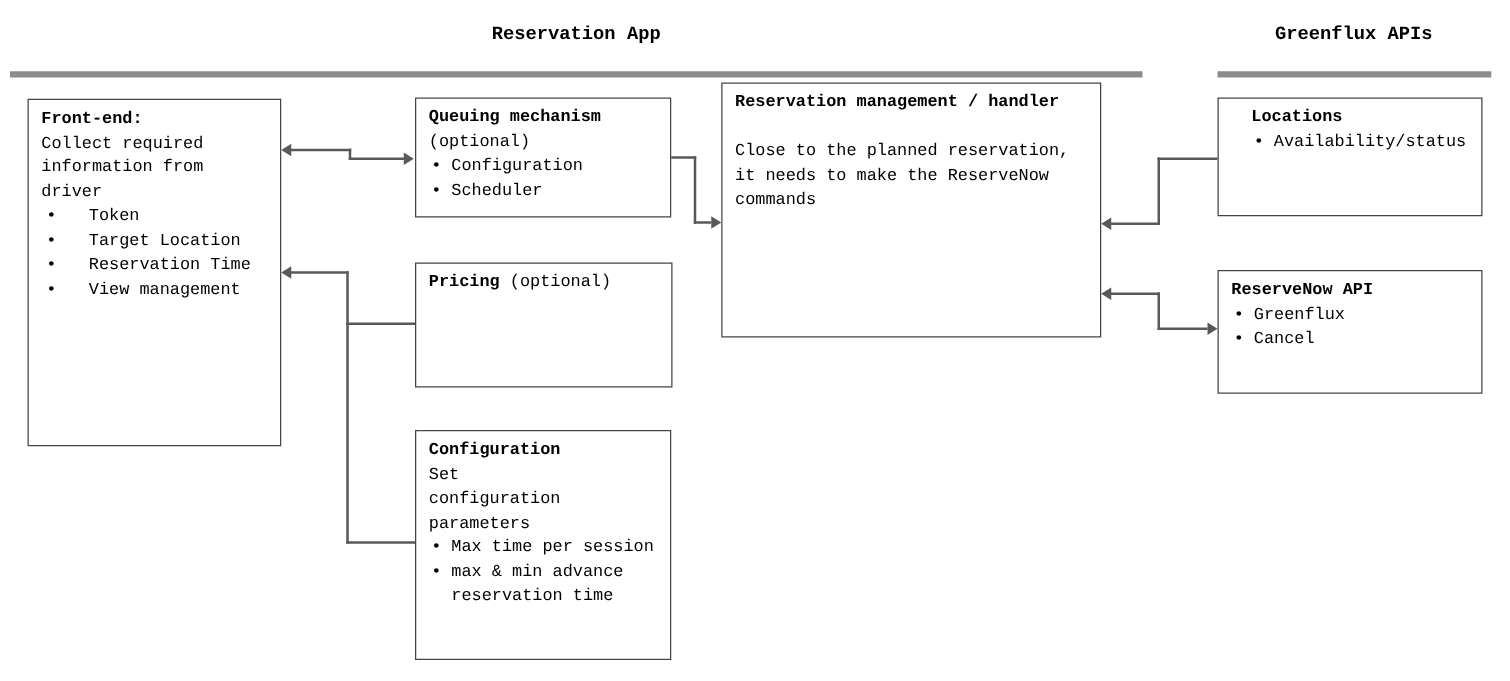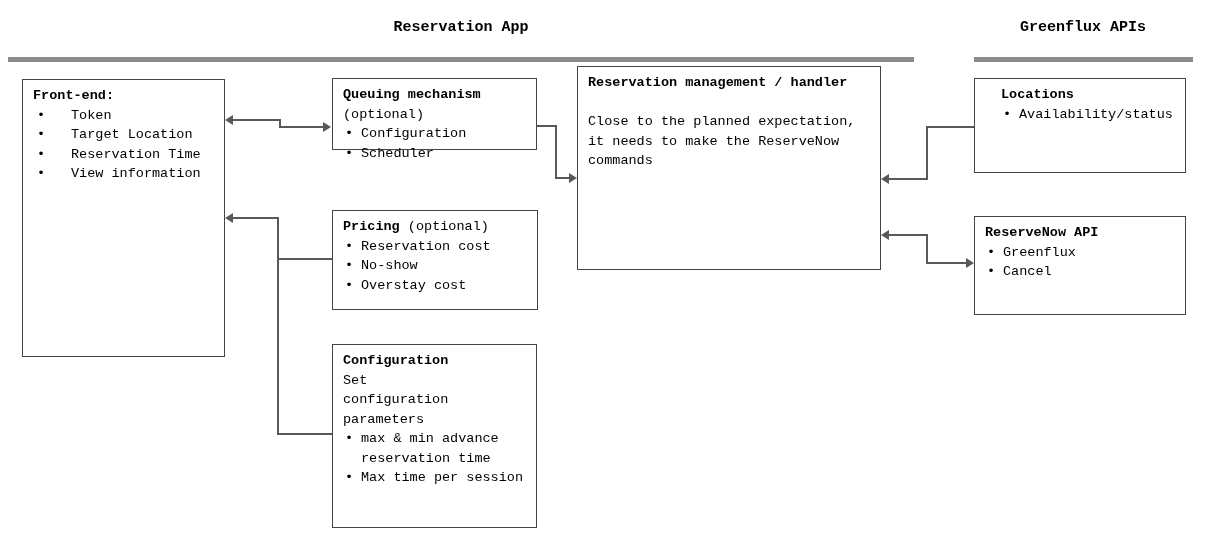--- a/index.html
+++ b/index.html
@@ -52,21 +52,21 @@
     content:"\2022";
     position:absolute;left:2px;top:0;
   }
   
   .box ul.wide li{padding-left:38px;}
   .box ul.wide li::before{left:4px;}
   .box p{margin:0 0 19.5px 0;}
 
   #box-frontend{left:22px;top:79px;width:203px;height:278px;}
   #box-frontend .body{width:168px;}
-  #box-queuing{left:332px;top:78px;width:205px;height:72px;}
+  #box-queuing{left:332px;top:78px;width:205px;height:96px;}
   #box-pricing{left:332px;top:210px;width:206px;height:100px;}
   #box-config{left:332px;top:344px;width:205px;height:184px;}
   #box-config .body{width:135px;}
   #box-mgmt{left:577px;top:66px;width:304px;height:204px;}
   #box-mgmt .title{margin-bottom:19.5px;}
   #box-locations{left:974px;top:78px;width:212px;height:95px;padding-left:26px;}
   #box-resapi{left:974px;top:216px;width:212px;height:99px;}
 
   
   .seg{position:absolute;background:var(--line);}
@@ -81,58 +81,54 @@
 
 <div class="canvas">
 
   <div class="hdr" id="hdr-app">Reservation App</div>
   <div class="hdr" id="hdr-gf">Greenflux APIs</div>
   <div class="divider" id="div-app"></div>
   <div class="divider" id="div-gf"></div>
 
   <div class="box" id="box-frontend">
     <div class="title">Front-end:</div>
+    <div class="body">Collect required information from driver</div>
     <ul class="wide">
       <li><span>Token</span></li>
       <li><span>Target Location</span></li>
       <li><span>Reservation Time</span></li>
-      <li><span>View information</span></li>
+      <li><span>View management</span></li>
     </ul>
   </div>
 
   <div class="box" id="box-queuing">
     <div class="title">Queuing mechanism</div>
     <div class="body">(optional)</div>
     <ul>
       <li><span>Configuration</span></li>
       <li><span>Scheduler</span></li>
     </ul>
   </div>
 
   <div class="box" id="box-pricing">
     <div class="title"><span>Pricing</span> <span class="normal">(optional)</span></div>
-    <ul>
-      <li><span>Reservation cost</span></li>
-      <li><span>No-show</span></li>
-      <li><span>Overstay cost</span></li>
-    </ul>
   </div>
 
   <div class="box" id="box-config">
     <div class="title">Configuration</div>
     <div class="body">Set configuration parameters</div>
     <ul>
+      <li><span>Max time per session</span></li>
       <li><span>max &amp; min advance reservation time</span></li>
-      <li><span>Max time per session</span></li>
     </ul>
   </div>
 
   <div class="box" id="box-mgmt">
     <div class="title">Reservation management / handler</div>
-    <p>Close to the planned expectation, it needs to make the ReserveNow commands</p>
+    <p>Close to the planned reservation, it needs to make the ReserveNow commands</p>
   </div>
 
   <div class="box" id="box-locations">
     <div class="title">Locations</div>
     <ul>
       <li><span>Availability/status</span></li>
     </ul>
   </div>
 
   <div class="box" id="box-resapi">

